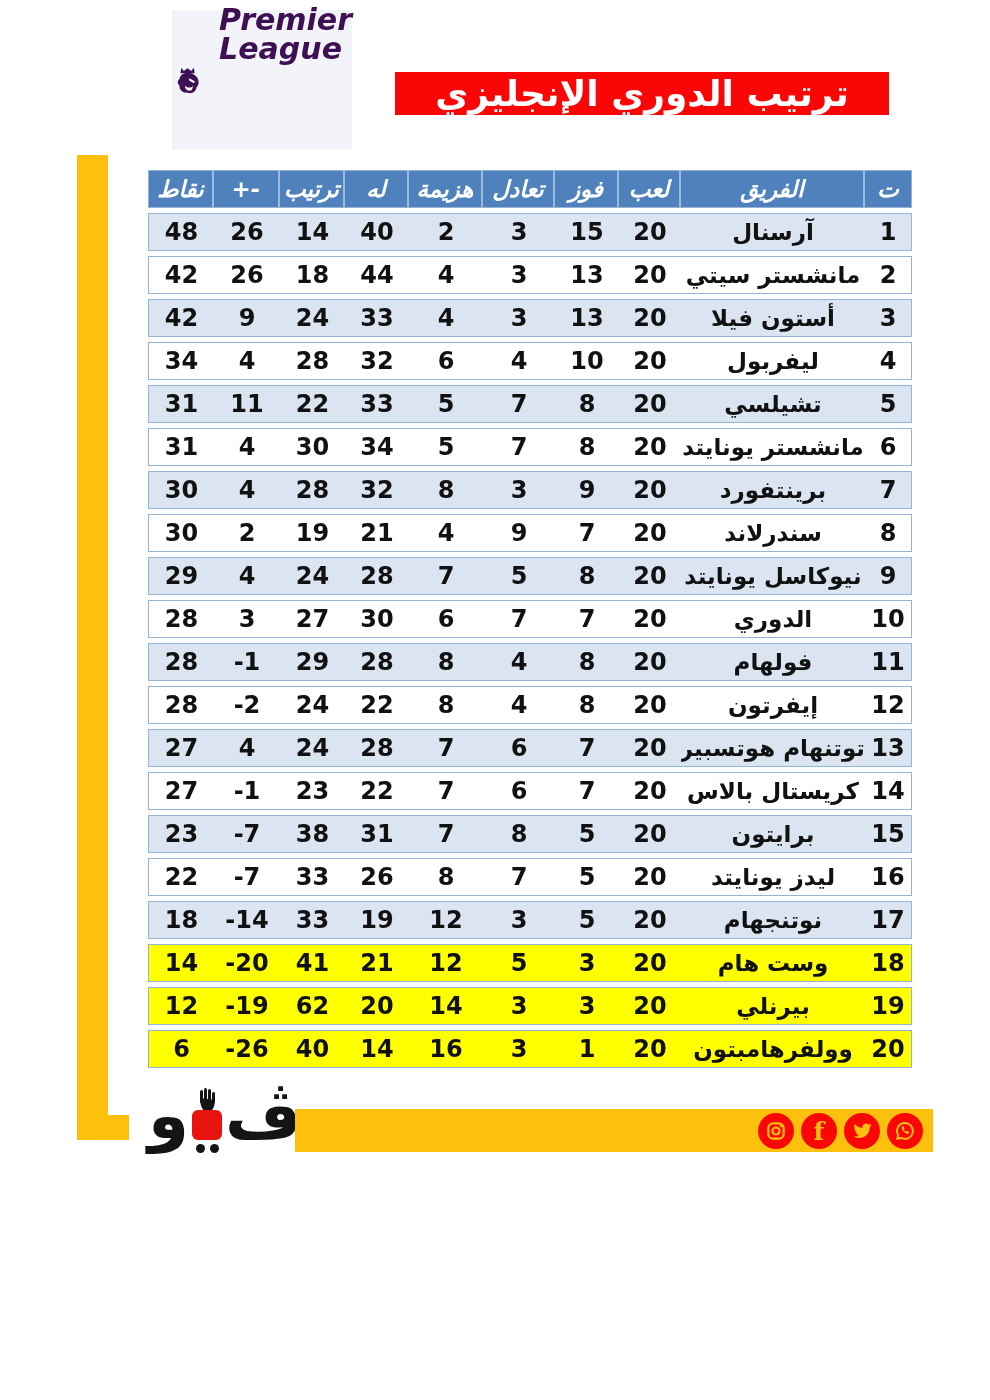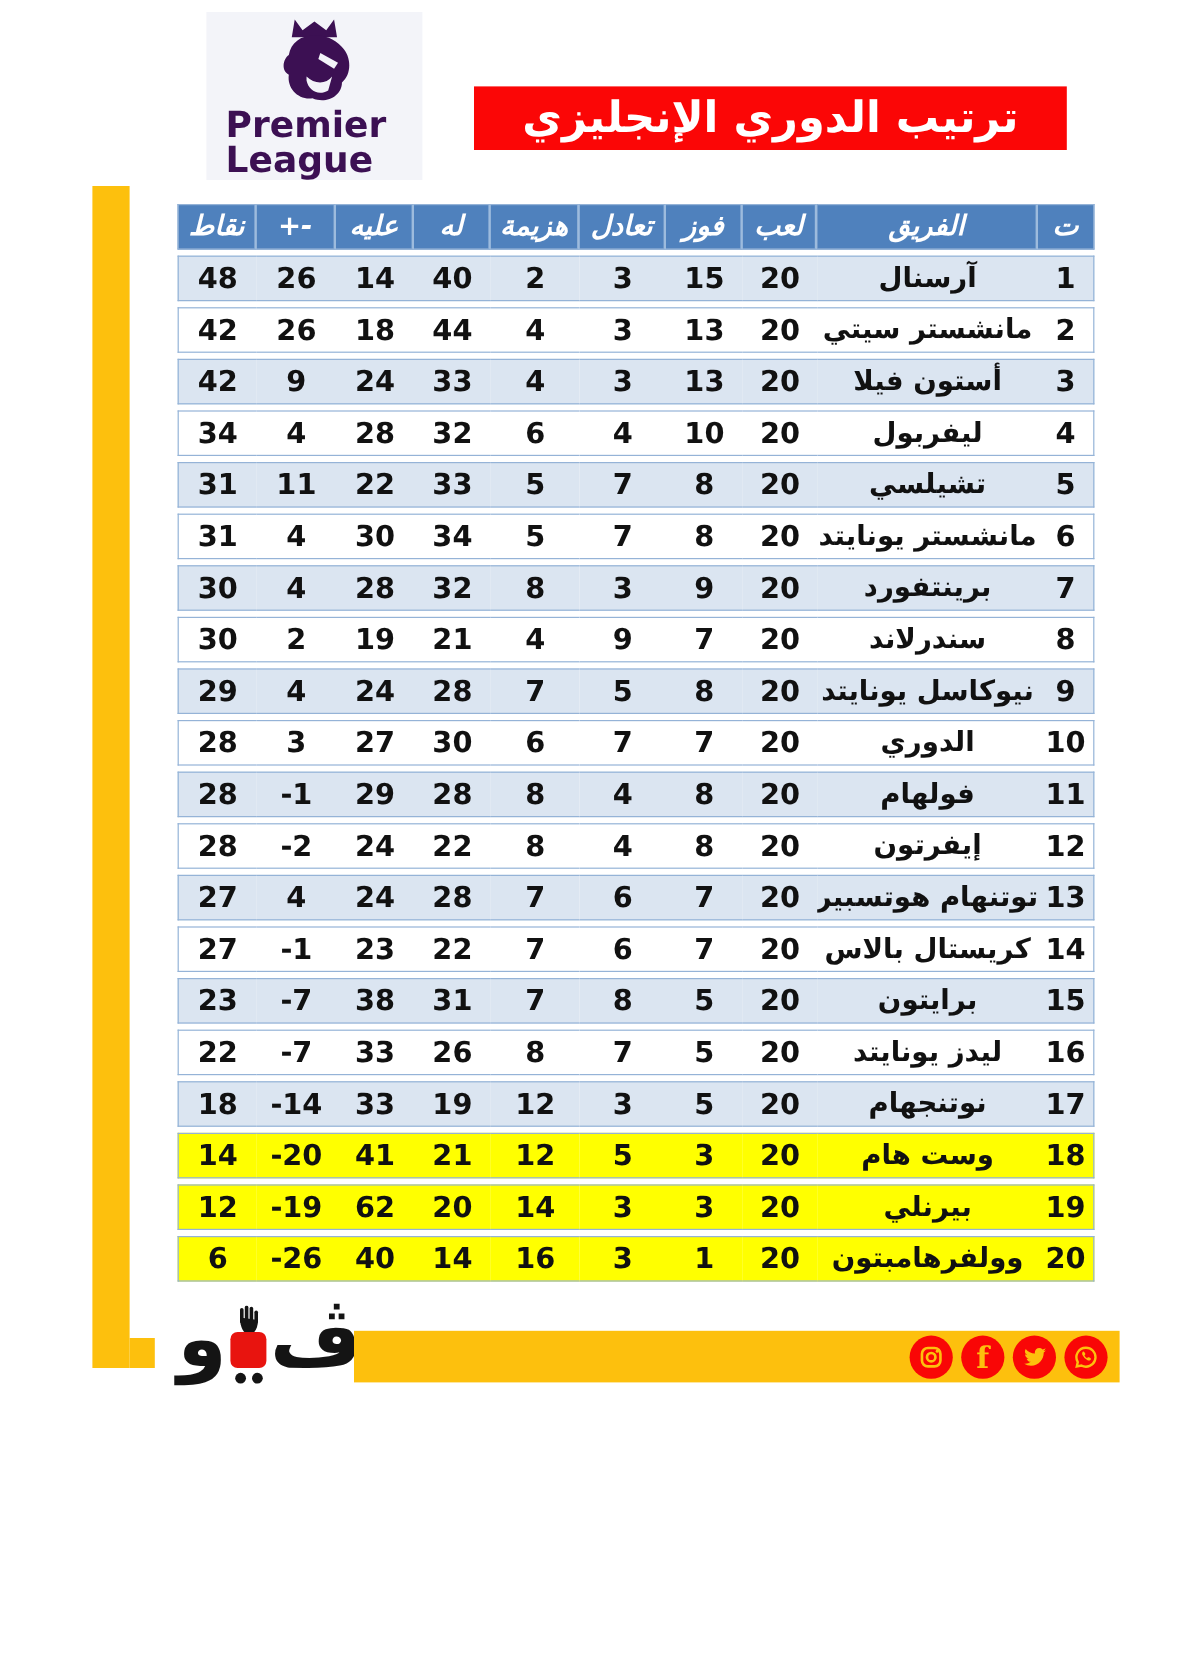--- a/index.html
+++ b/index.html
@@ -1,27 +1,27 @@
 <!DOCTYPE html>
 <html lang="ar"><head>
 <meta charset="utf-8">
 <style>
   html,body{margin:0;padding:0;background:#ffffff;}
   .canvas{position:relative;width:990px;height:1400px;background:#ffffff;overflow:hidden;
           font-family:"DejaVu Sans",sans-serif;}
 
   
   .pl-logo{position:absolute;left:172px;top:10px;width:180px;height:140px;background:#f3f4f9;
-           display:flex;flex-direction:column;align-items:center;}
+           display:flex;flex-direction:row;align-items:center;font-style:italic;}
   .pl-logo svg{margin-top:3px;}
   .pl-wordmark{align-self:flex-start;padding-left:16px;margin-top:-4px;
                color:#3c1053;font-weight:bold;font-size:30px;line-height:0.95;letter-spacing:0;}
 
   
-  .banner{position:absolute;left:395px;top:72px;width:494px;height:53px;background:#fb0606;
+  .banner{position:absolute;left:395px;top:72px;width:494px;height:43px;background:#fb0606;
           color:#ffffff;font-size:36px;font-weight:bold;display:flex;align-items:center;
           justify-content:center;direction:rtl;}
 
   
   .vbar{position:absolute;left:77px;top:155px;width:31px;height:985px;background:#fdc00d;}
   .vbar-foot{position:absolute;left:108px;top:1115px;width:21px;height:25px;background:#fdc00d;}
   .hbar{position:absolute;left:295px;top:1109px;width:638px;height:43px;background:#fdc00d;
         display:flex;align-items:center;justify-content:flex-end;gap:7px;padding-right:10px;
         box-sizing:border-box;}
 
@@ -100,21 +100,21 @@
     </colgroup>
     <thead>
         <tr id="head-row">
           <th>ت</th>
           <th>الفريق</th>
           <th>لعب</th>
           <th>فوز</th>
           <th>تعادل</th>
           <th>هزيمة</th>
           <th>له</th>
-          <th>عليه</th>
+          <th>ترتيب</th>
           <th>+-</th>
           <th>نقاط</th>
         </tr>
       </thead>
     <tbody id="table-body">
         <tr class="alt">
           <td>1</td>
           <td class="team">آرسنال</td>
           <td>20</td>
           <td>15</td>

